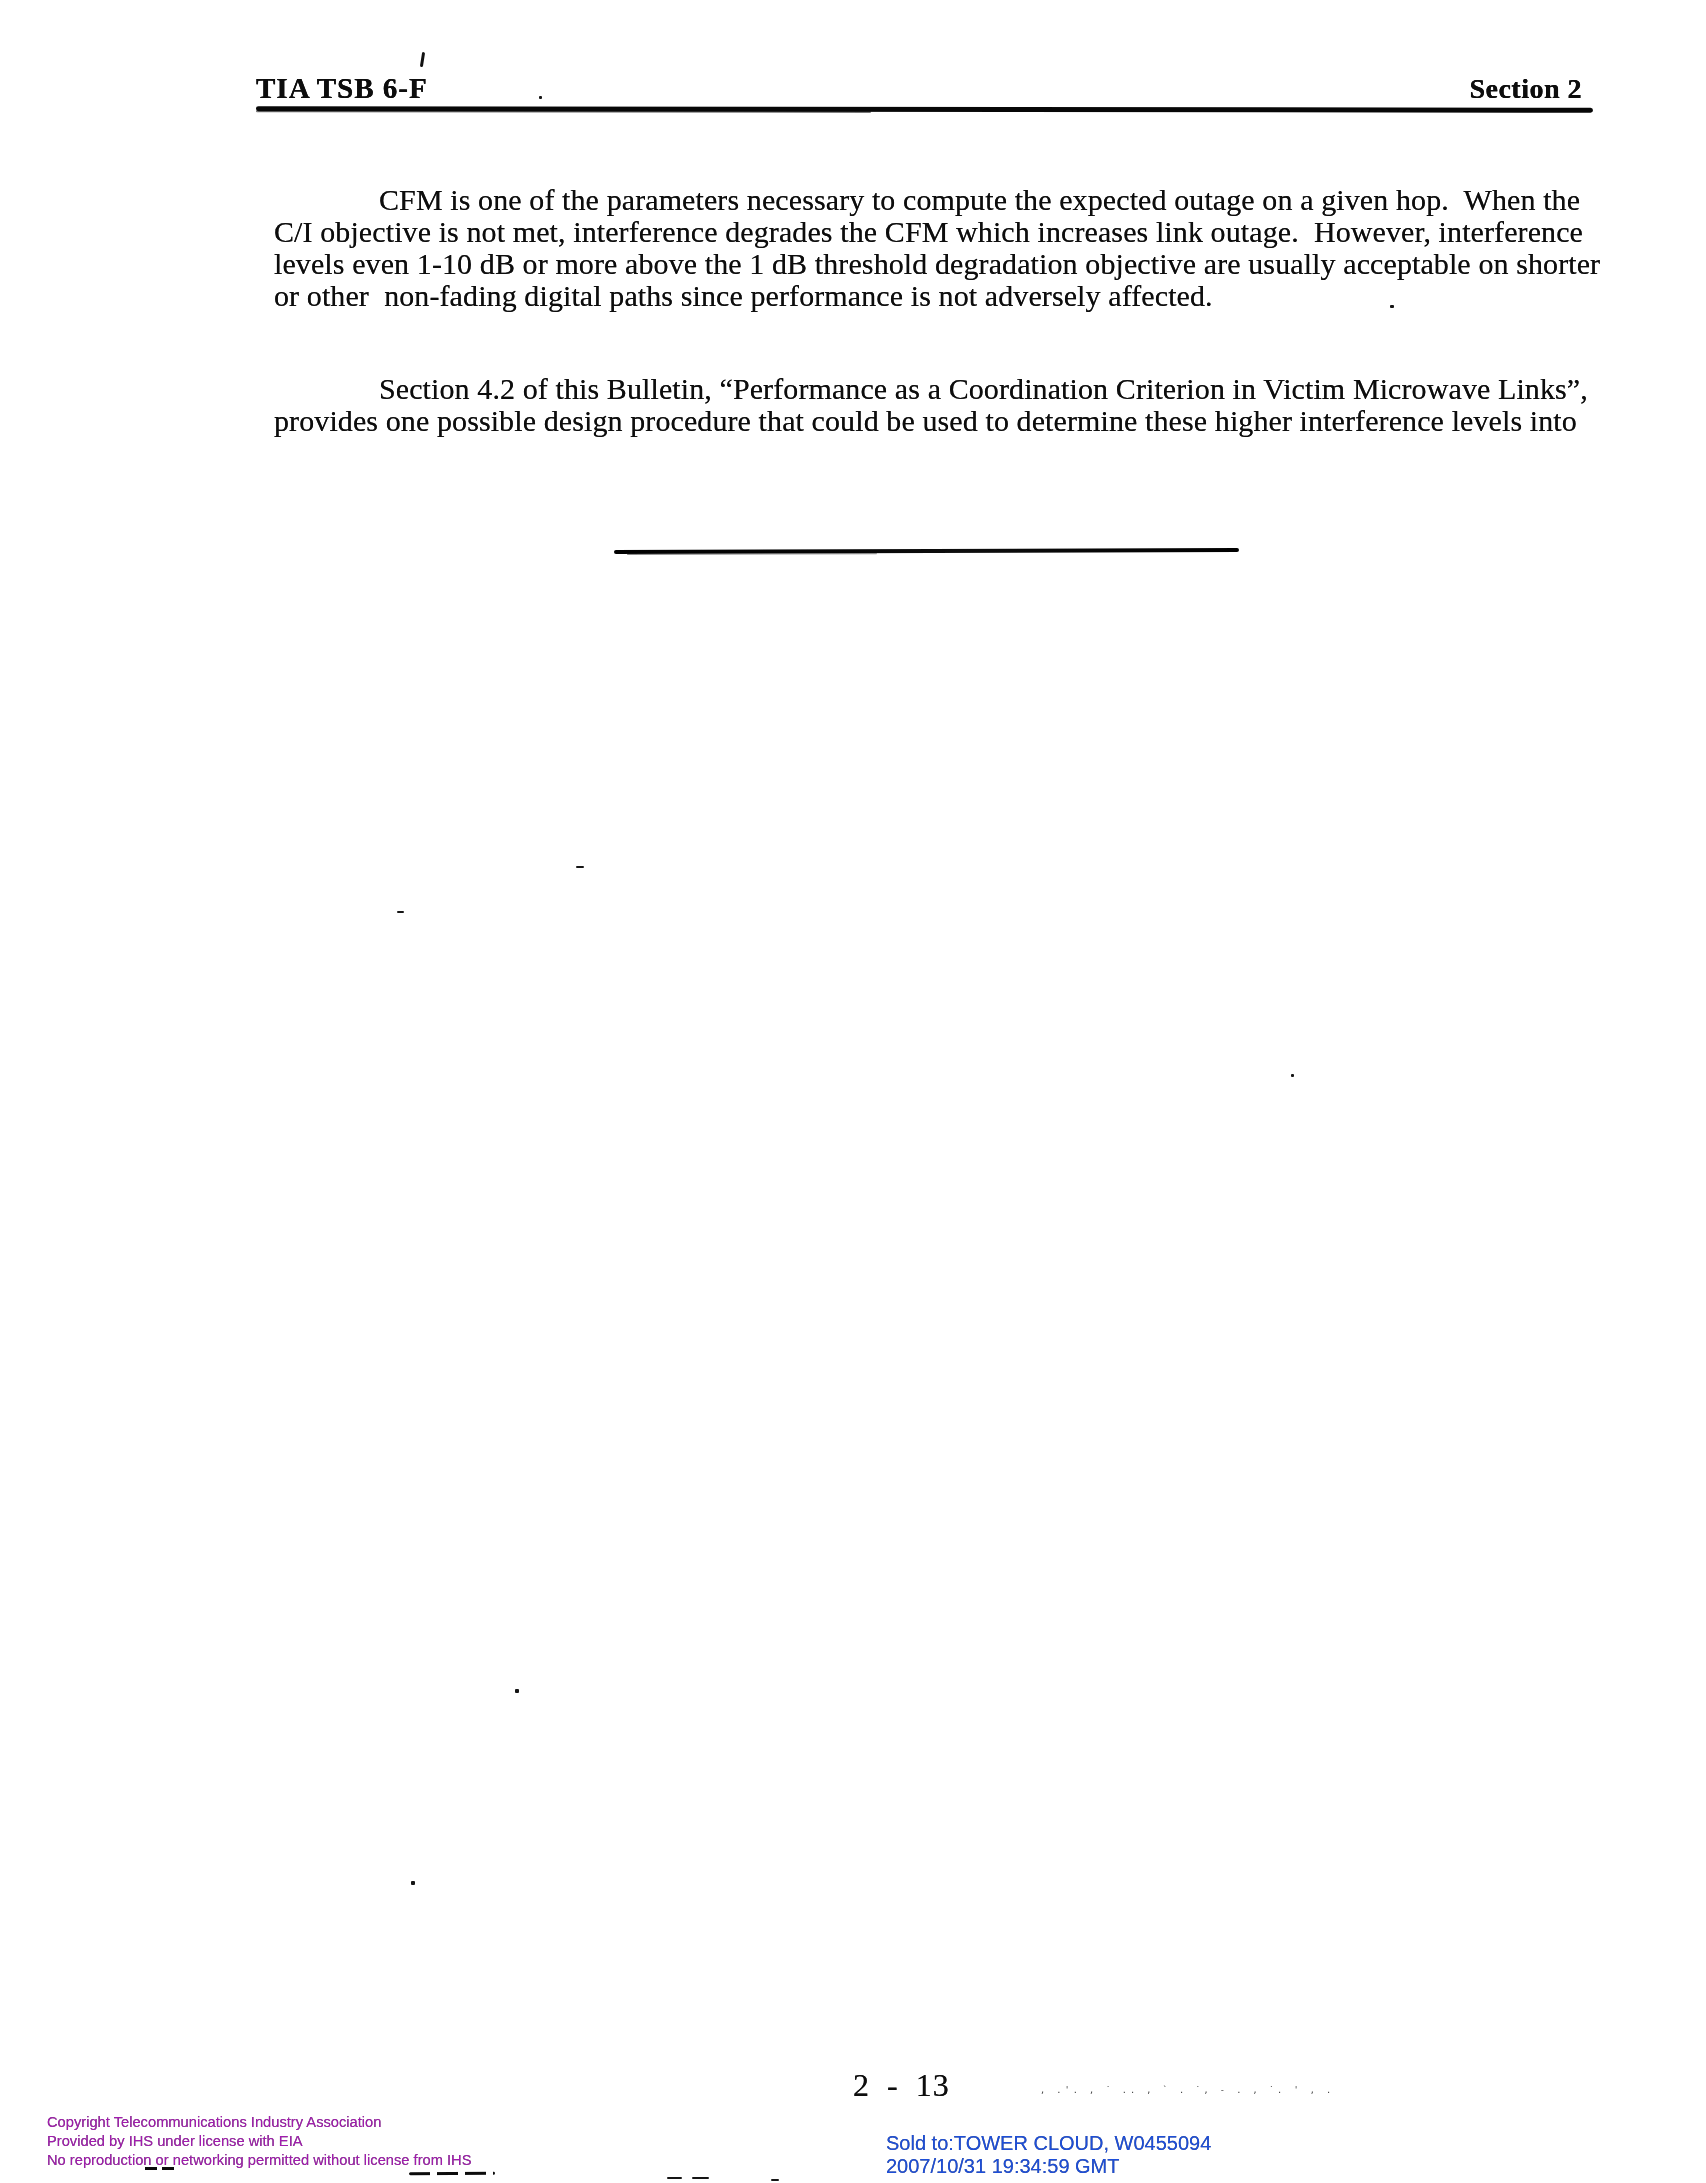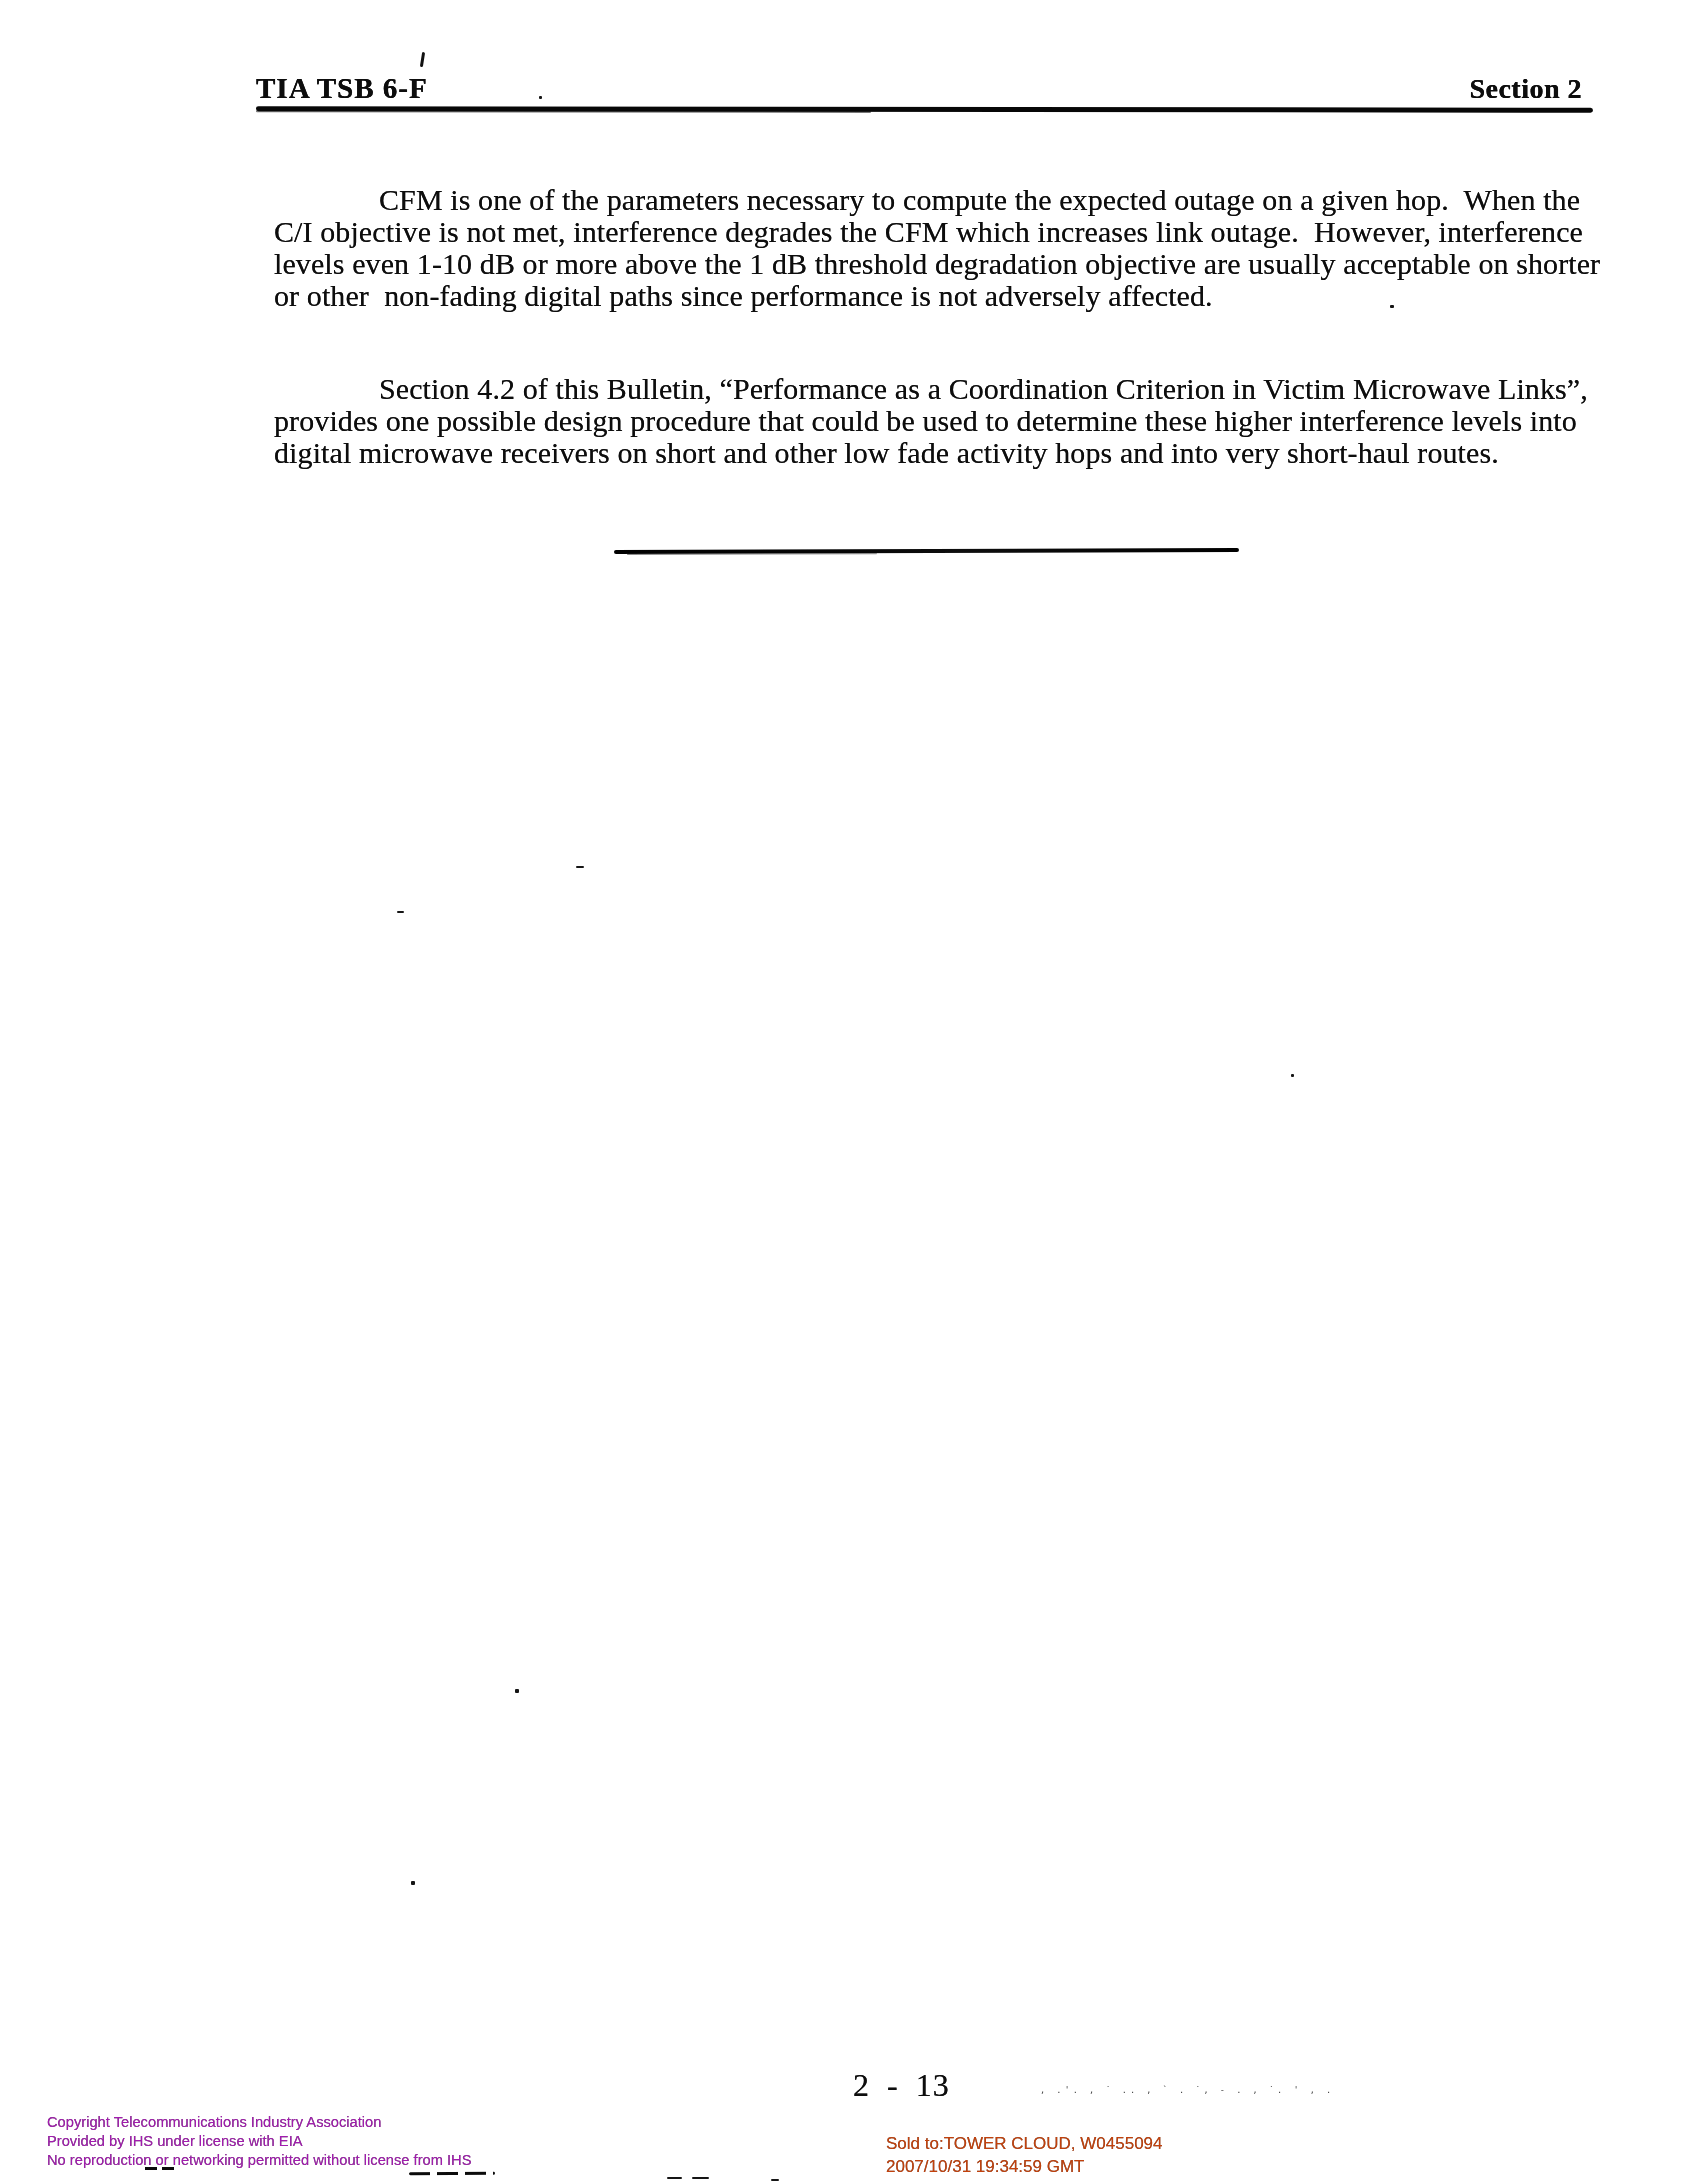--- a/index.html
+++ b/index.html
@@ -106,23 +106,23 @@
     font-family: "Liberation Sans", sans-serif;
     font-size: 14.7px;
     line-height: 19px;
     color: #a21caf;
     text-shadow: 0 0 0.4px rgba(0,0,0,.6);
   }
   .soldto-block {
     position: absolute;
     left: 886px; top: 2132px;
     font-family: "Liberation Sans", sans-serif;
-    font-size: 17px;
+    font-size: 20px;
     line-height: 23px;
-    color: #c2410c;
+    color: #1d4ed8;
     text-shadow: 0 0 0.4px rgba(0,0,0,.6);
   }
   .footer-line { white-space: pre; }
 
   
   .speck { position: absolute; background: #151515; border-radius: 1px; }
   .tick-apostrophe {
     position: absolute;
     left: 421px; top: 52px;
     width: 2.5px; height: 15px;
@@ -159,21 +159,20 @@
   <div class="para para-1">
     <div class="pline indent">CFM is one of the parameters necessary to compute the expected outage on a given hop.  When the</div>
     <div class="pline">C/I objective is not met, interference degrades the CFM which increases link outage.  However, interference</div>
     <div class="pline">levels even 1-10 dB or more above the 1 dB threshold degradation objective are usually acceptable on shorter</div>
     <div class="pline">or other  non-fading digital paths since performance is not adversely affected.</div>
   </div>
 
   <div class="para para-2">
     <div class="pline indent">Section 4.2 of this Bulletin, “Performance as a Coordination Criterion in Victim Microwave Links”,</div>
     <div class="pline">provides one possible design procedure that could be used to determine these higher interference levels into</div>
-    <div class="pline">digital microwave receivers on short and other low fade activity hops and into very short-haul routes.</div>
   </div>
 
   <div class="center-divider"></div>
 
   <div class="speck" style="left:1390px; top:305px; width:3.5px; height:3px;"></div>
   <div class="speck" style="left:576px; top:866px; width:7.6px; height:2px;"></div>
   <div class="speck" style="left:397px; top:911px; width:6.6px; height:2px;"></div>
   <div class="speck" style="left:1291px; top:1074px; width:3px; height:3px;"></div>
   <div class="speck" style="left:515px; top:1689px; width:3.5px; height:3.5px;"></div>
   <div class="speck" style="left:411px; top:1881px; width:3.5px; height:3.5px;"></div>

